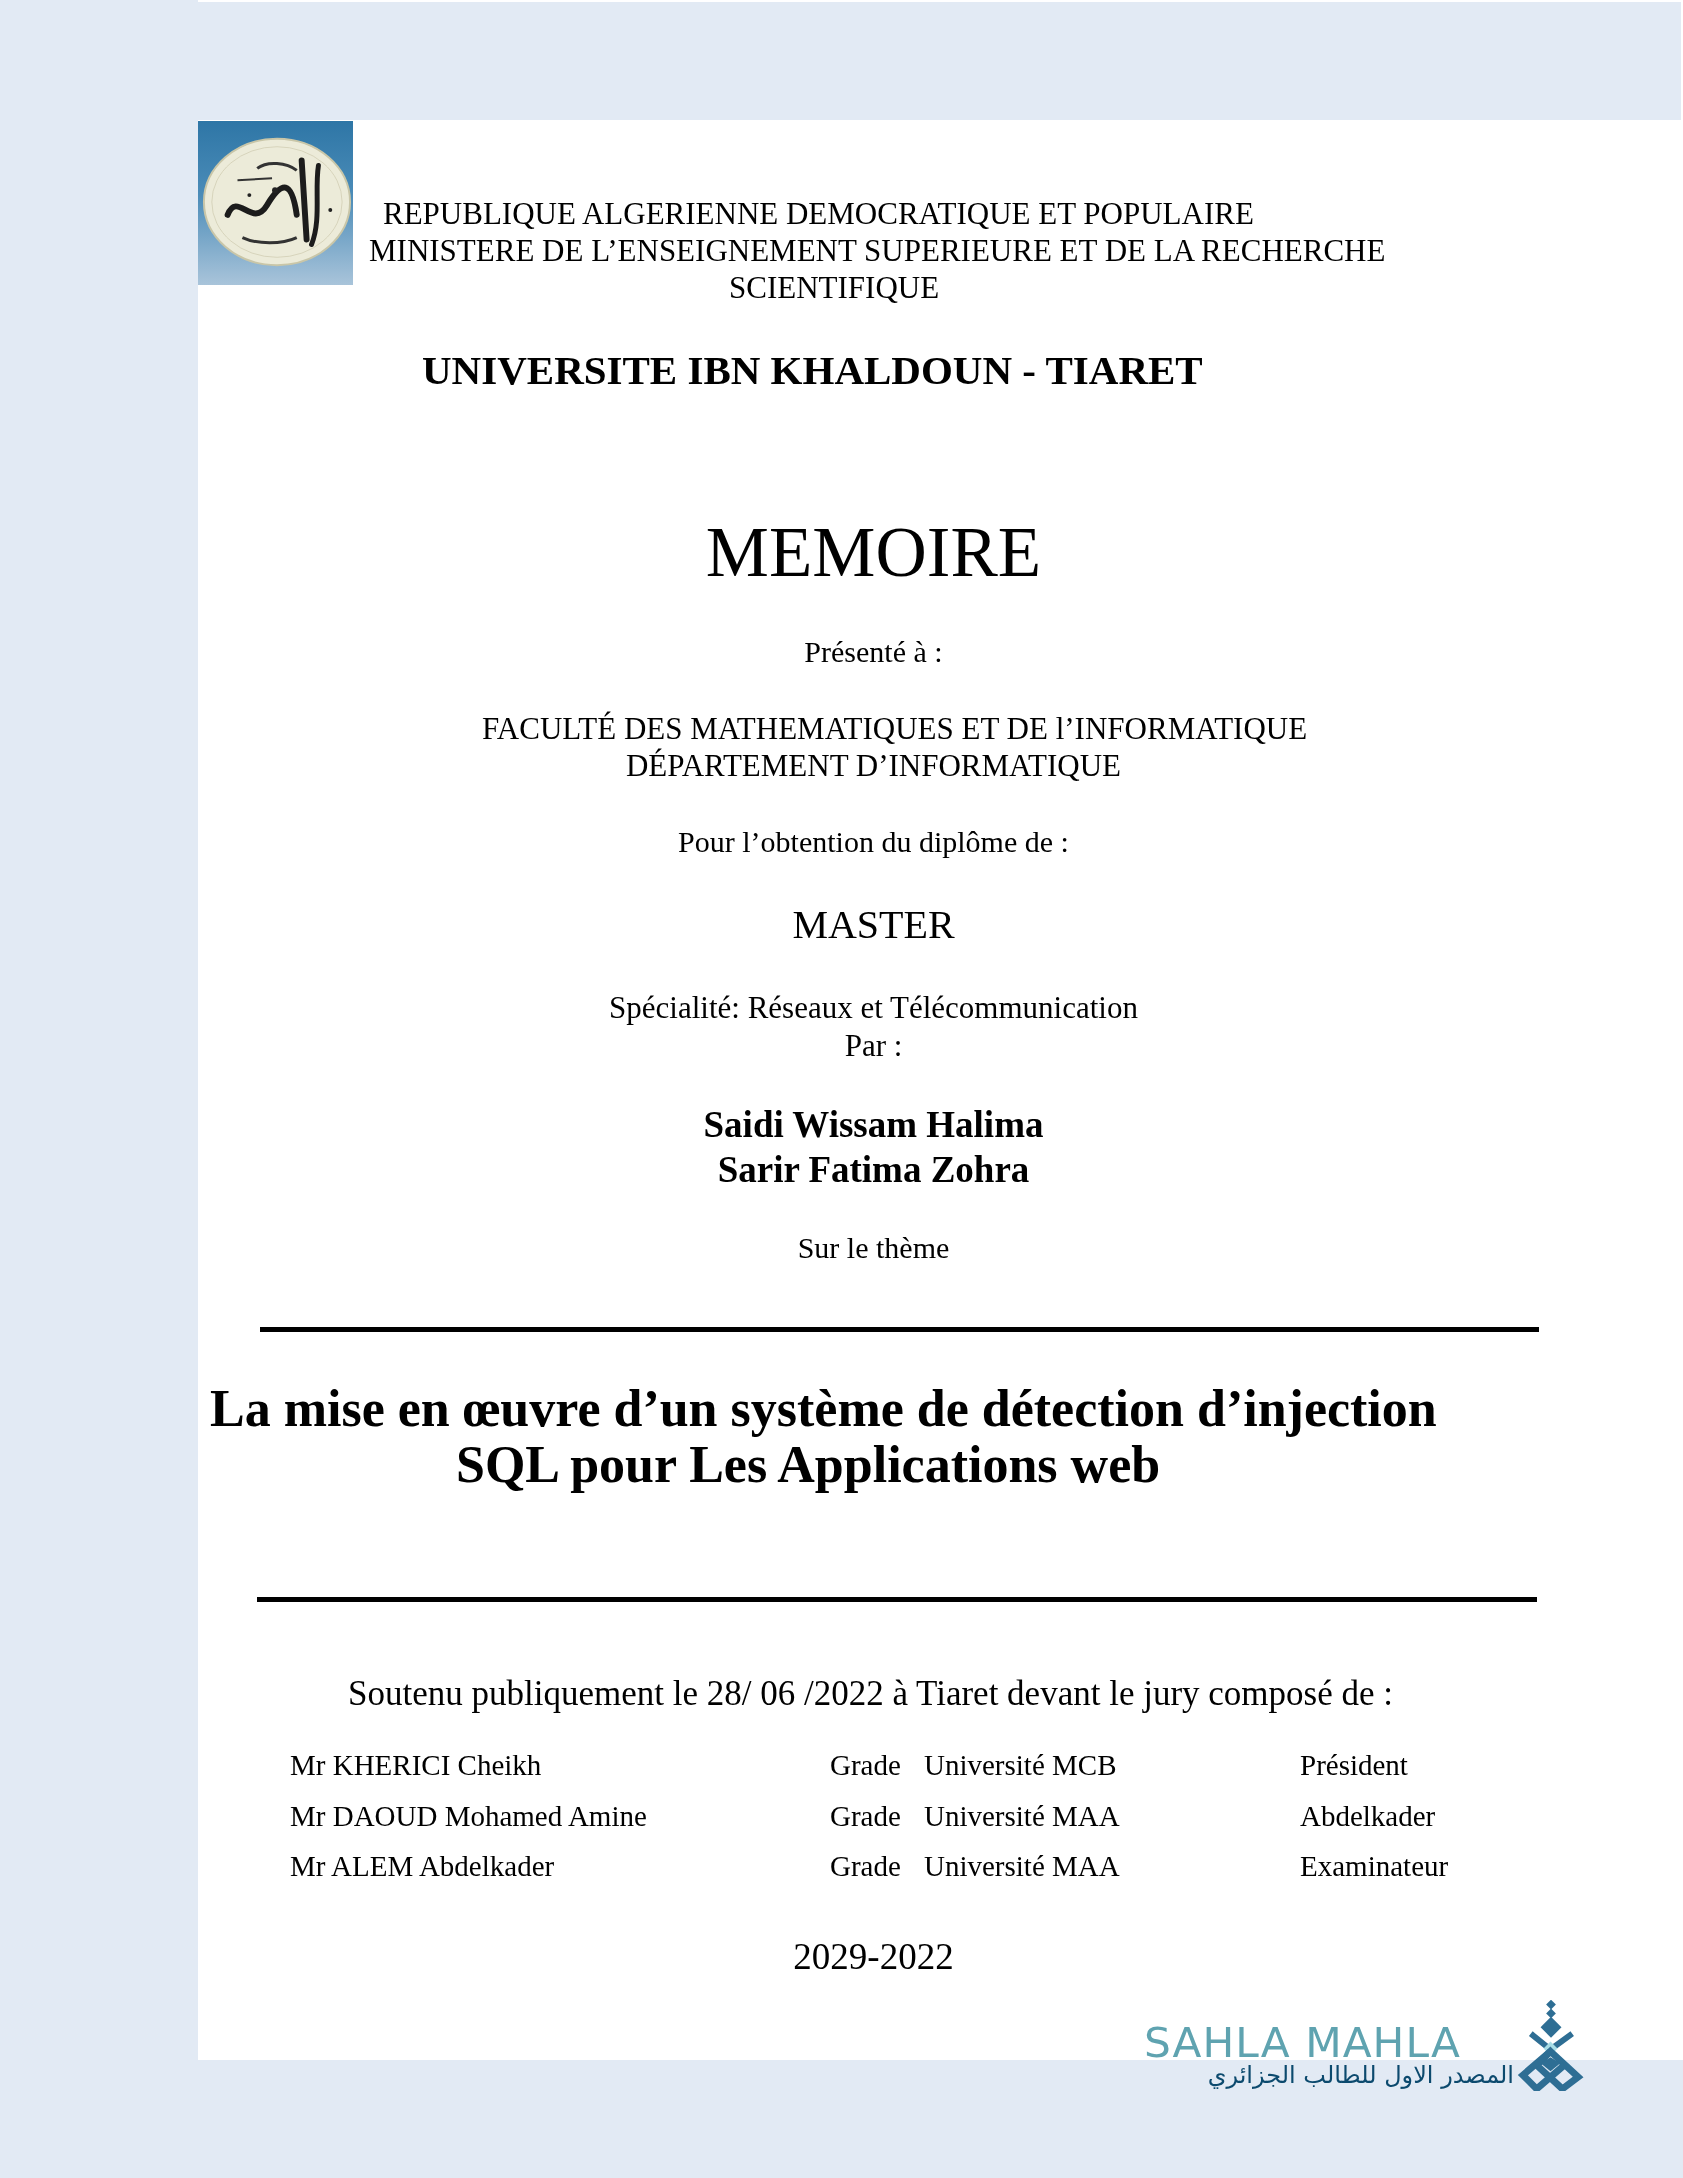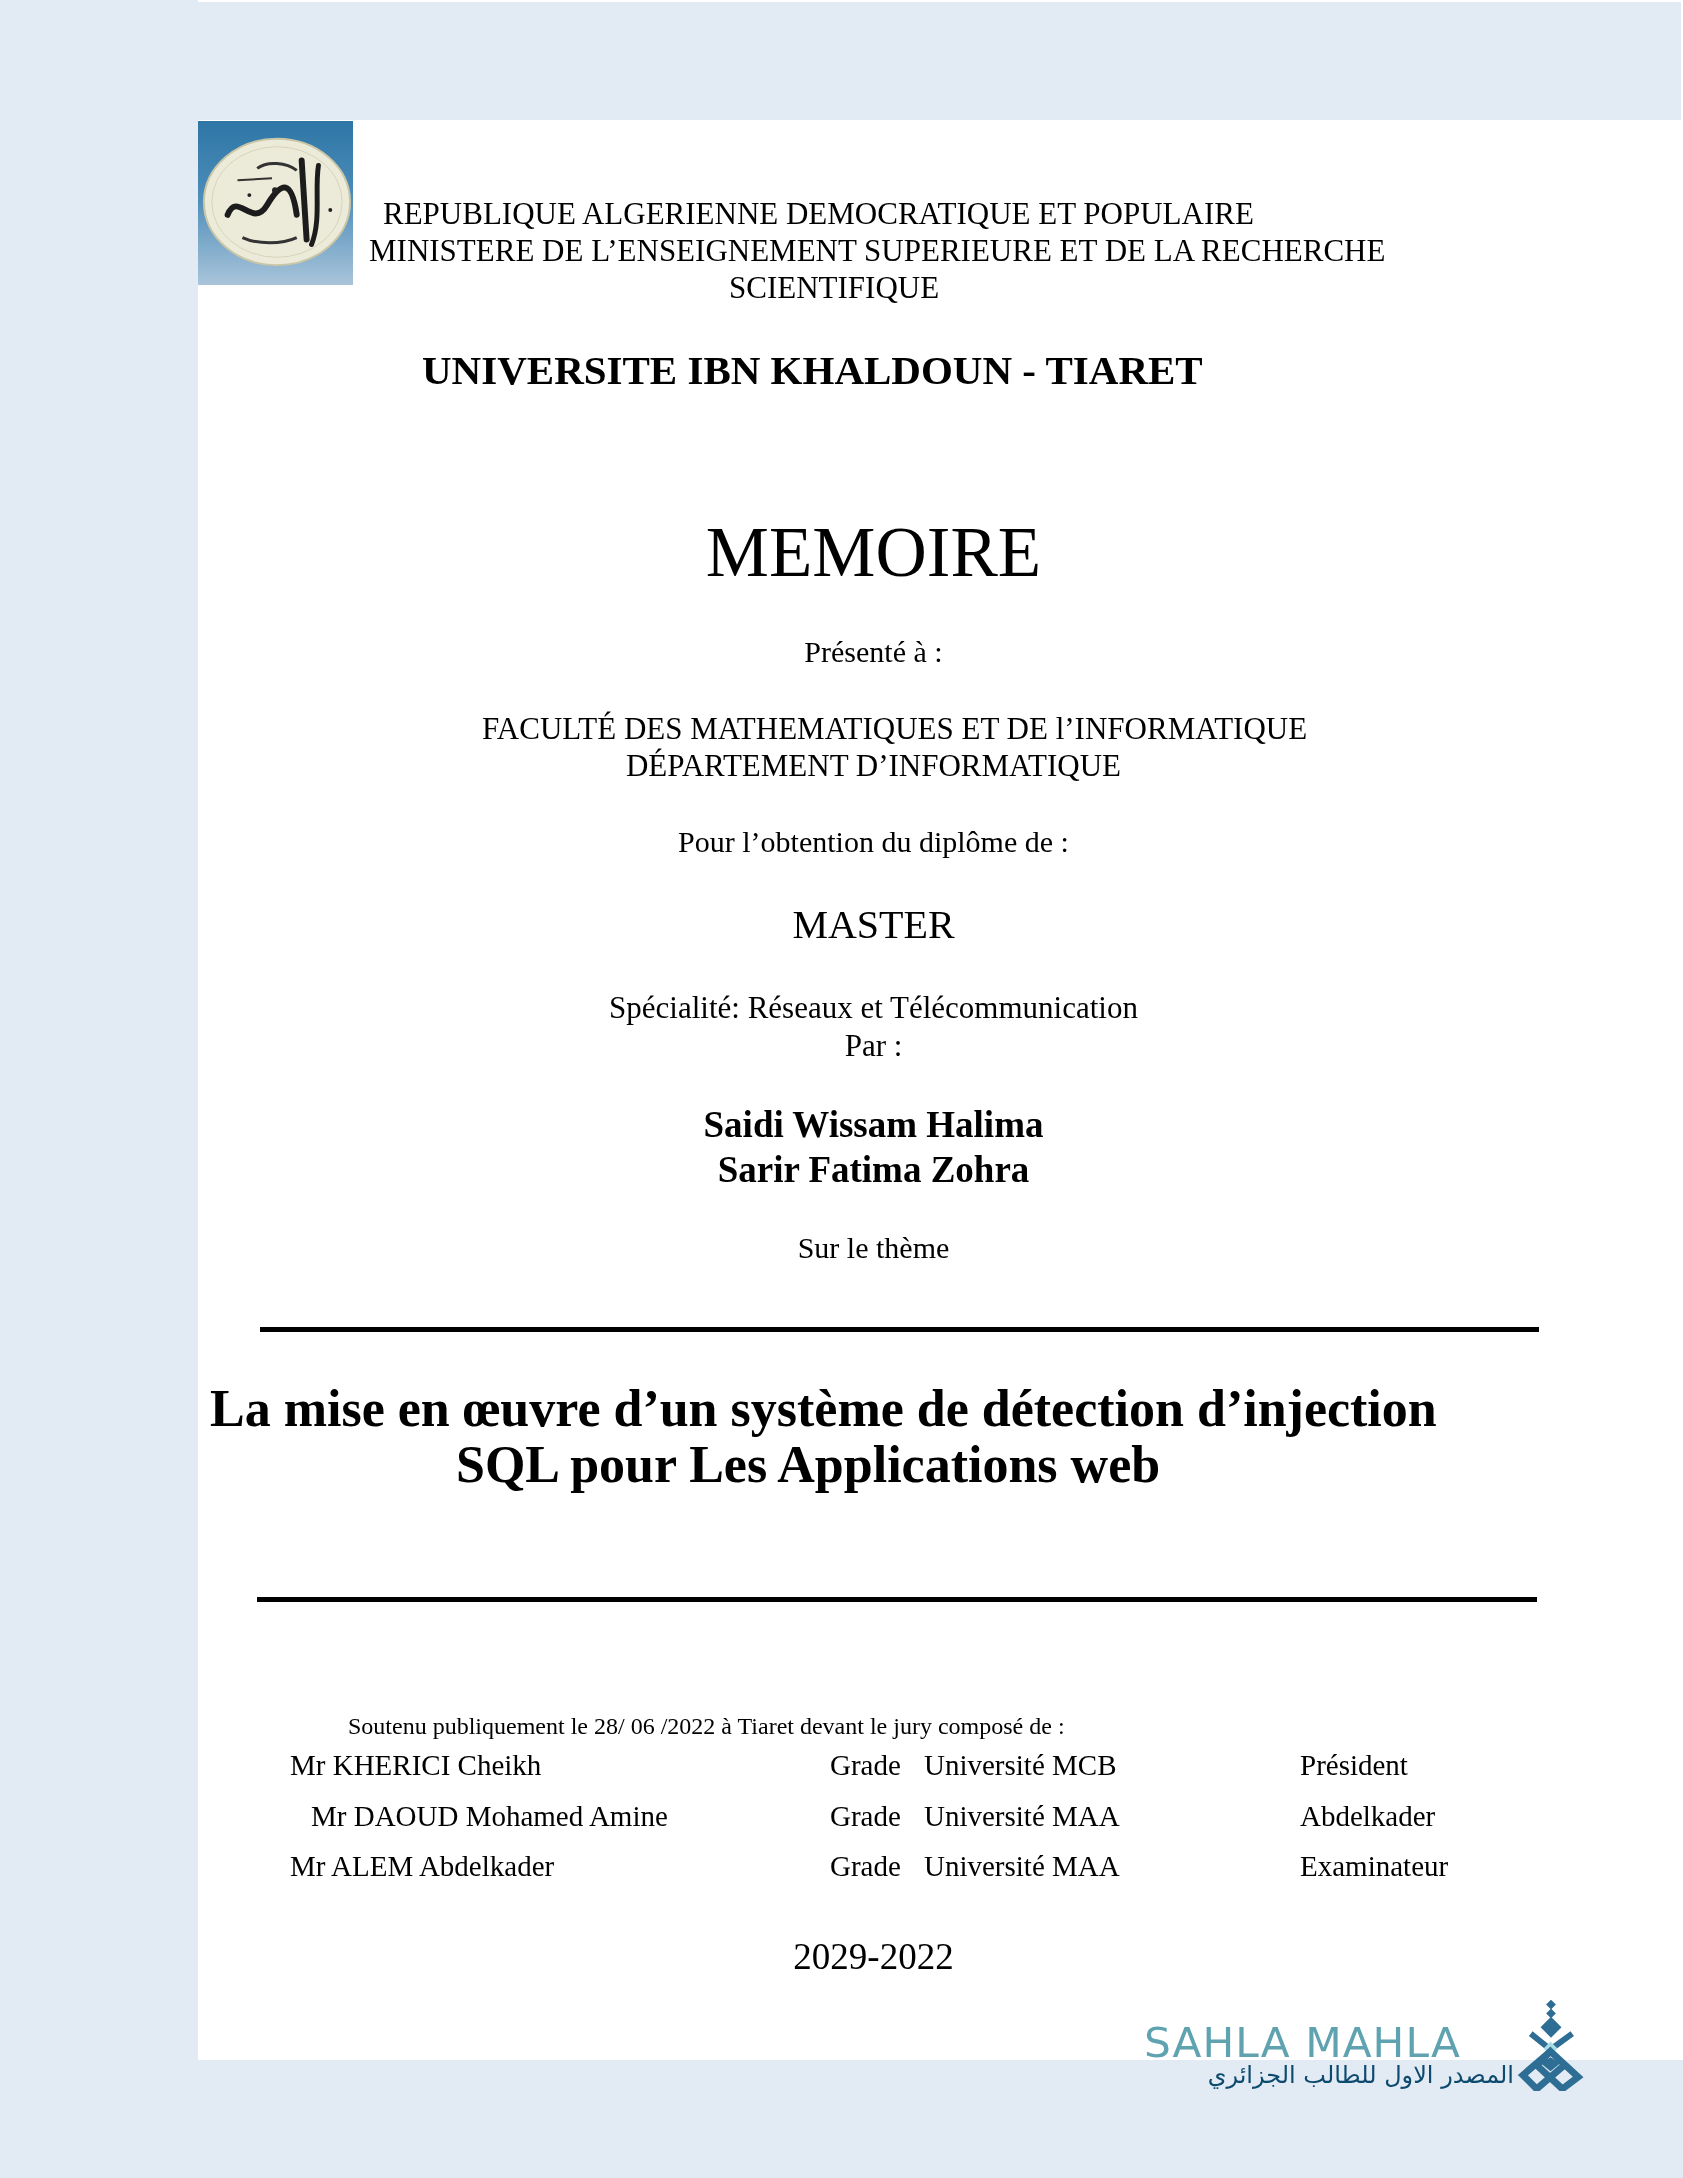--- a/index.html
+++ b/index.html
@@ -80,31 +80,31 @@
 <div class="t c" style="top:1030px; font-size:31px;">Par :</div>
 <div class="t c" style="top:1106px; font-size:37px; font-weight:bold;">Saidi Wissam Halima</div>
 <div class="t c" style="top:1151px; font-size:37px; font-weight:bold;">Sarir Fatima Zohra</div>
 <div class="t c" style="top:1233px; font-size:30px;">Sur le thème</div>
 
 <div class="rule" style="left:260px; top:1327px; width:1279px;"></div>
 <div class="t" style="left:210px; top:1383px; font-size:52px; font-weight:bold;">La mise en œuvre d’un système de détection d’injection</div>
 <div class="t" style="left:456px; top:1439px; font-size:52px; font-weight:bold;">SQL pour Les Applications web</div>
 <div class="rule" style="left:257px; top:1597px; width:1280px;"></div>
 
-<div class="t" style="left:348px; top:1676px; font-size:24px;margin-top:38px;">Soutenu publiquement le 28/ 06 /2022 à Tiaret devant le jury composé de :</div>
+<div class="t" style="left:348px; top:1676px; font-size:35px;">Soutenu publiquement le 28/ 06 /2022 à Tiaret devant le jury composé de :</div>
 
 <div>
   <div>
     <div class="jury-cell" style="left:290px; top:1751px;">Mr KHERICI  Cheikh</div>
     <div class="jury-cell" style="left:830px; top:1751px;">Grade</div>
     <div class="jury-cell" style="left:924px; top:1751px;">Université MCB</div>
     <div class="jury-cell" style="left:1300px; top:1751px;">Président</div>
   </div>
   <div>
-    <div class="jury-cell" style="left:290px; top:1802px;margin-left:21px;">Mr DAOUD  Mohamed Amine</div>
+    <div class="jury-cell" style="left:290px; top:1802px;">Mr DAOUD  Mohamed Amine</div>
     <div class="jury-cell" style="left:830px; top:1802px;">Grade</div>
     <div class="jury-cell" style="left:924px; top:1802px;">Université MAA</div>
     <div class="jury-cell" style="left:1300px; top:1802px;">Abdelkader</div>
   </div>
   <div>
     <div class="jury-cell" style="left:290px; top:1852px;">Mr ALEM Abdelkader</div>
     <div class="jury-cell" style="left:830px; top:1852px;">Grade</div>
     <div class="jury-cell" style="left:924px; top:1852px;">Université MAA</div>
     <div class="jury-cell" style="left:1300px; top:1852px;">Examinateur</div>
   </div>

